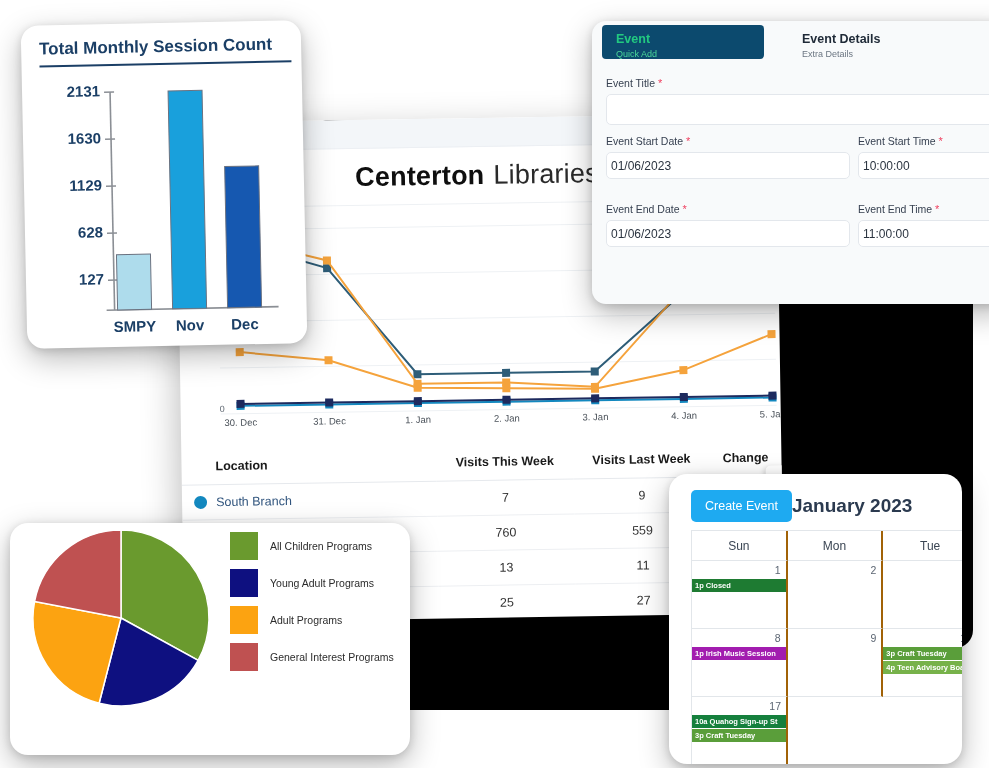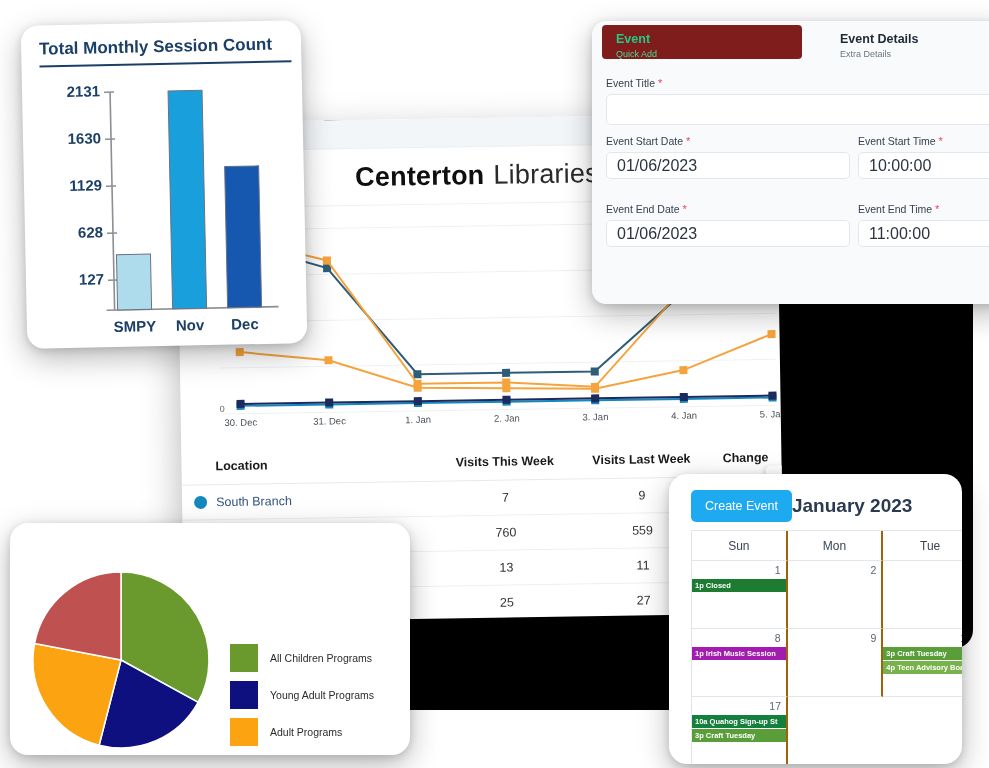--- a/index.html
+++ b/index.html
@@ -81,46 +81,46 @@
   .bar-underline{height:2px;background:#1b3f66;margin:0 10px 0 18px;}
   #barcard svg{display:block;margin-top:4px;}
 
   
   #eventcard{
     left:592px;top:21px;width:420px;height:283px;border-radius:14px;
     background:#f8fafb;
   }
   .ev-tabs{display:flex;height:42px;}
   .ev-tab{padding:7px 14px 0 14px;}
-  .ev-tab.active{background:#7f1d1d;border-radius:4px;margin:4px 0 4px 10px;width:200px;box-sizing:border-box;}
+  .ev-tab.active{background:#0c4a6e;border-radius:4px;margin:4px 0 4px 10px;width:162px;box-sizing:border-box;}
   .ev-tab-title{font-size:12.5px;font-weight:bold;line-height:15px;}
   .ev-tab.active .ev-tab-title{color:#22c980;}
   .ev-tab-sub{font-size:9px;line-height:14px;}
   .ev-tab.active .ev-tab-sub{color:#4bd79a;}
   .ev-tab.idle{margin-left:24px;padding-top:11px;}
   .ev-tab.idle .ev-tab-title{color:#1f2a37;}
   .ev-tab.idle .ev-tab-sub{color:#6b7682;}
   .ev-body{padding:4px 0 0 14px;}
   .ev-label{font-size:10.5px;color:#374151;font-weight:500;margin:10px 0 5px;}
   .req{color:#ef4060;font-size:11px;}
   .ev-input{
     height:27px;background:#fff;border:1px solid #e3e7ec;border-radius:5px;
-    font-size:16px;color:#2b3440;display:flex;align-items:center;padding:0 10px;
+    font-size:12px;color:#2b3440;display:flex;align-items:center;padding:0 4px;
     box-sizing:border-box;
   }
   .ev-row{display:flex;gap:0;}
   .ev-col{width:254px;}
   .ev-col2{width:170px;margin-left:8px;}
   .ev-title-input{width:392px;height:31px;}
 
   
   #piecard{
     left:10px;top:523px;width:400px;height:232px;border-radius:18px;
   }
-  .pie-inner{display:flex;align-items:flex-end;height:100%;padding-left:16px;box-sizing:border-box;}
+  .pie-inner{display:flex;align-items:flex-start;height:100%;padding-left:16px;box-sizing:border-box;}
   .legend{margin-left:14px;}
   .legend-row{display:flex;align-items:center;margin:9px 0;}
   .legend-sw{width:28px;height:28px;margin-right:12px;flex:none;}
   .legend-label{font-size:10.5px;color:#2c2c2c;}
 
   
   #calcard{
     left:669px;top:474px;width:293px;height:290px;border-radius:18px;
   }
   .cal-head{display:flex;align-items:center;padding:16px 0 8px 22px;}
@@ -370,20 +370,24 @@
             <div class="legend-label">All Children Programs</div>
           </div>
           <div class="legend-row">
             <div class="legend-sw" style="background: rgb(14, 16, 128);"></div>
             <div class="legend-label">Young Adult Programs</div>
           </div>
           <div class="legend-row">
             <div class="legend-sw" style="background: rgb(252, 163, 17);"></div>
             <div class="legend-label">Adult Programs</div>
           </div>
+          <div class="legend-row">
+            <div class="legend-sw" style="background: rgb(191, 81, 81);"></div>
+            <div class="legend-label">General Interest Programs</div>
+          </div>
         </div>
     </div>
   </div>
 
   <div class="card" id="calcard">
     <div class="cal-head">
       <button class="cal-btn">Create Event</button>
       <div class="cal-month">January 2023</div>
     </div>
     <div class="cal-grid">

